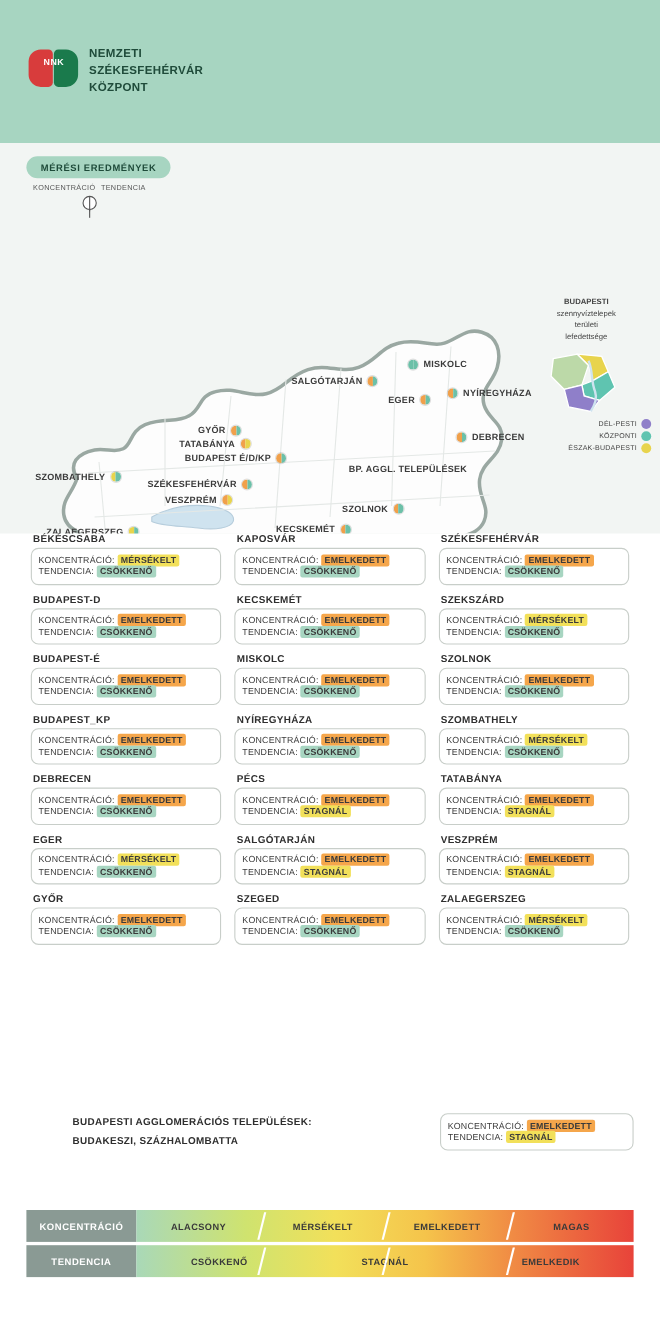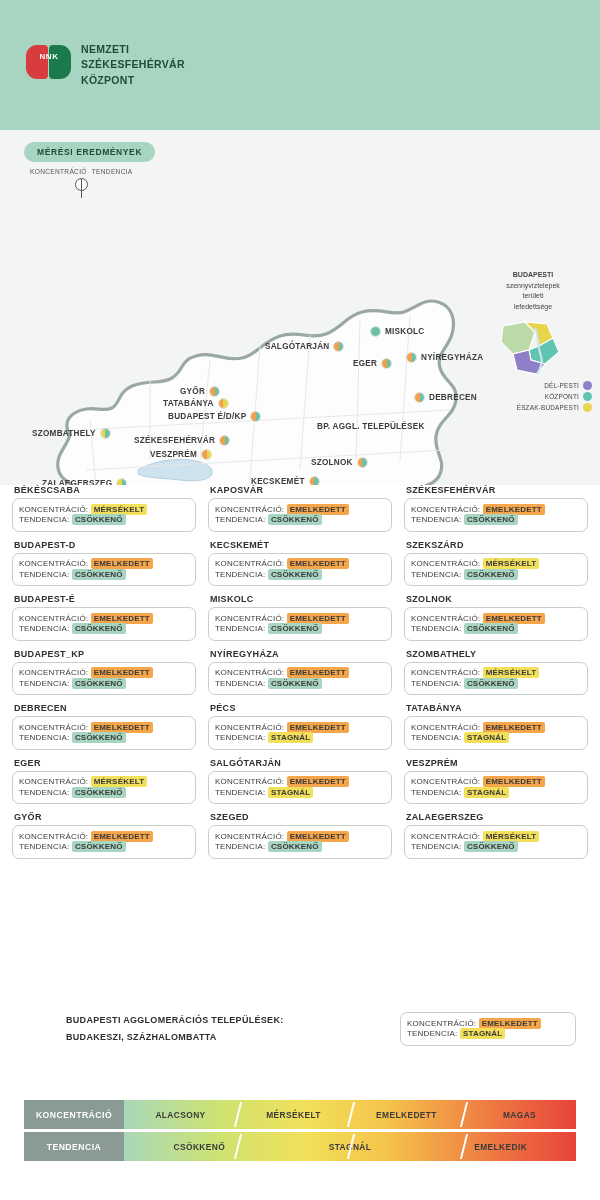--- a/index.html
+++ b/index.html
@@ -115,21 +115,21 @@
   .inset-legend { margin-top:5px; font-size:6.4px; color:#444; }
   .inset-legend div {
     display:flex; align-items:center; justify-content:flex-end;
     gap:4px; margin-bottom:2px; letter-spacing:.2px;
   }
   .inset-legend .sw { width:9px; height:9px; border-radius:50%; flex:none; }
 
   
   .cards {
     position:absolute; left:0; top:485px; width:600px;
-    padding:0 12px;
+    padding:0 28px;
     display:grid; grid-template-columns:repeat(3,1fr);
     column-gap:12px; row-gap:0;
   }
   .card { margin-bottom:8px; }
   .card-title {
     font-size:9px; font-weight:bold; color:#2f2f2f;
     letter-spacing:.3px; margin:0 0 3px 2px;
   }
   .card-box {
     border:1px solid #c8cec9; border-radius:7px;

